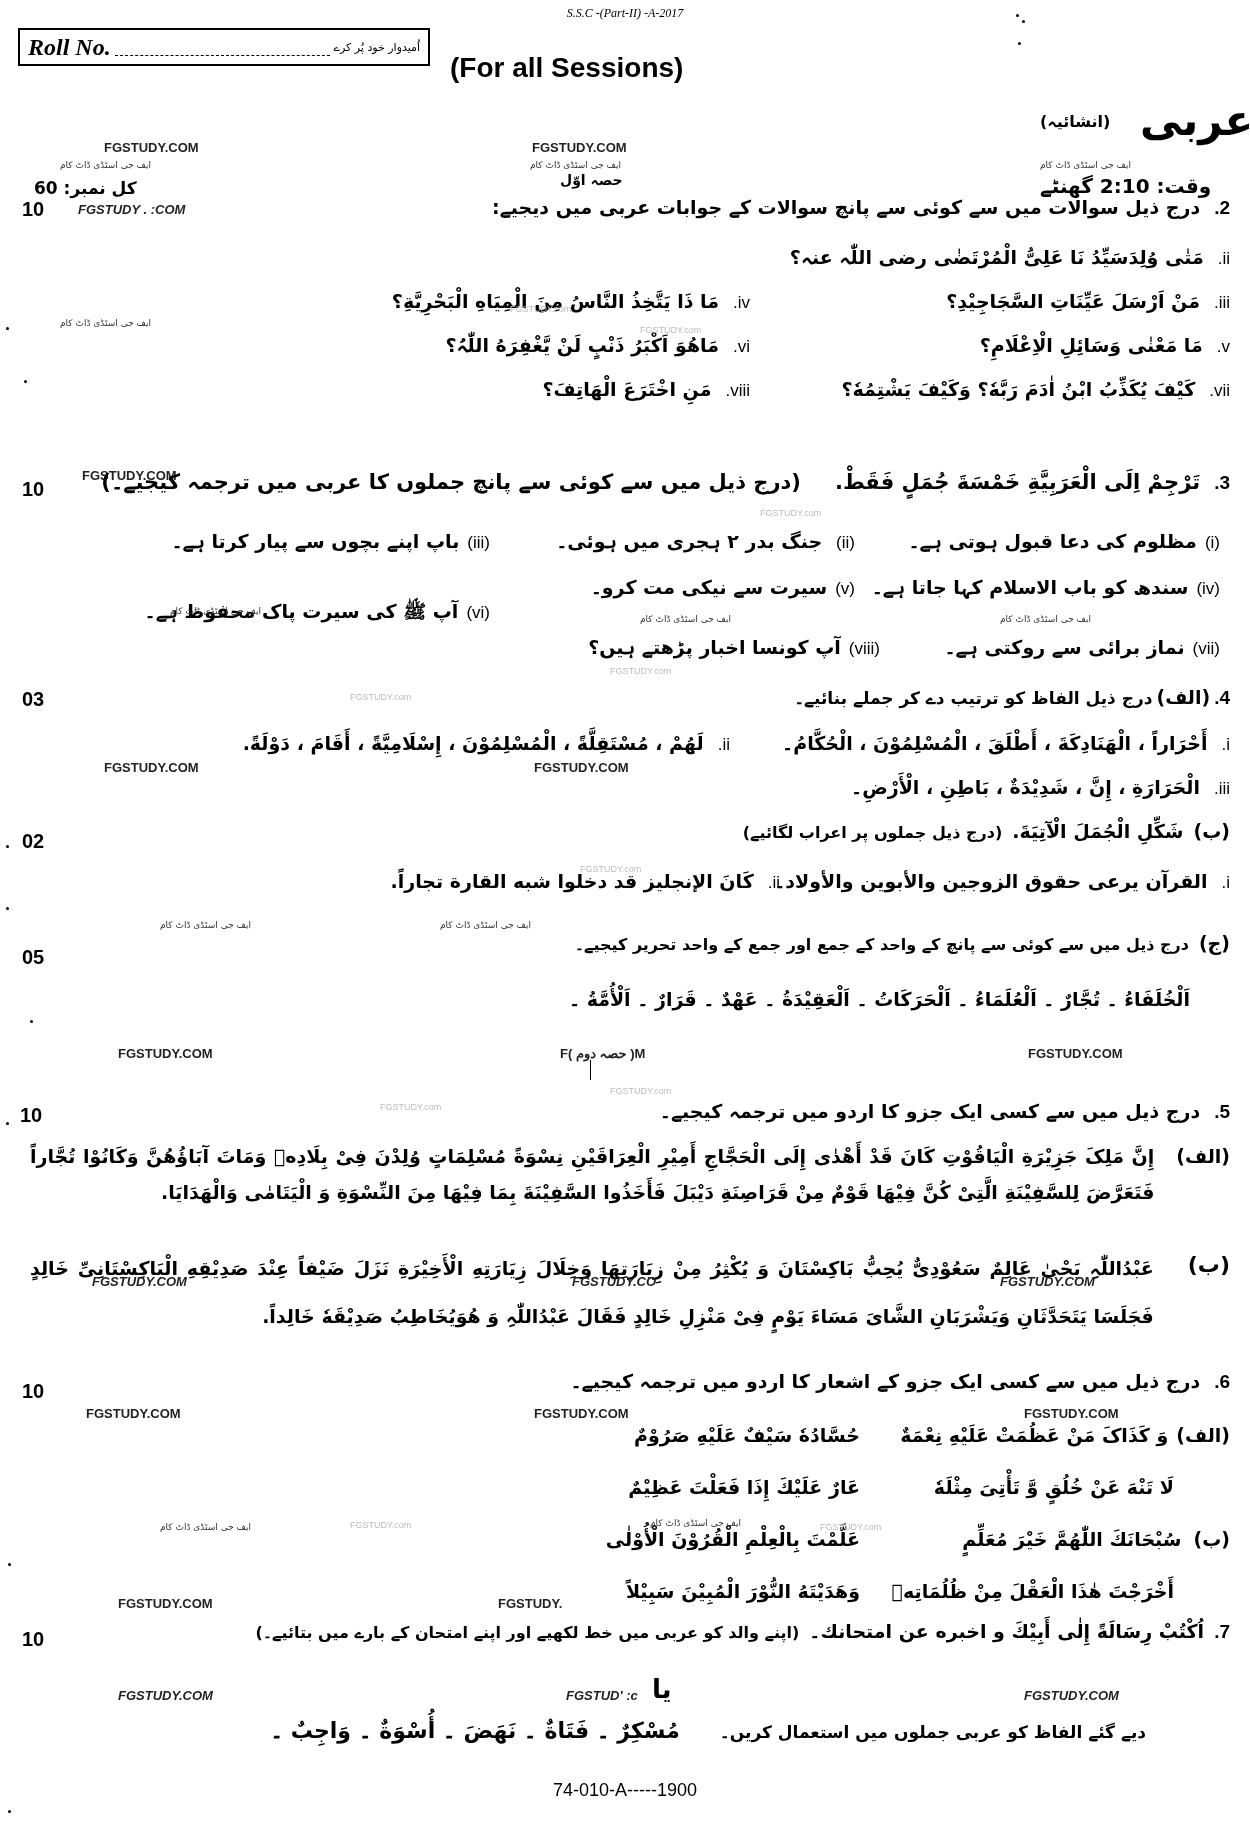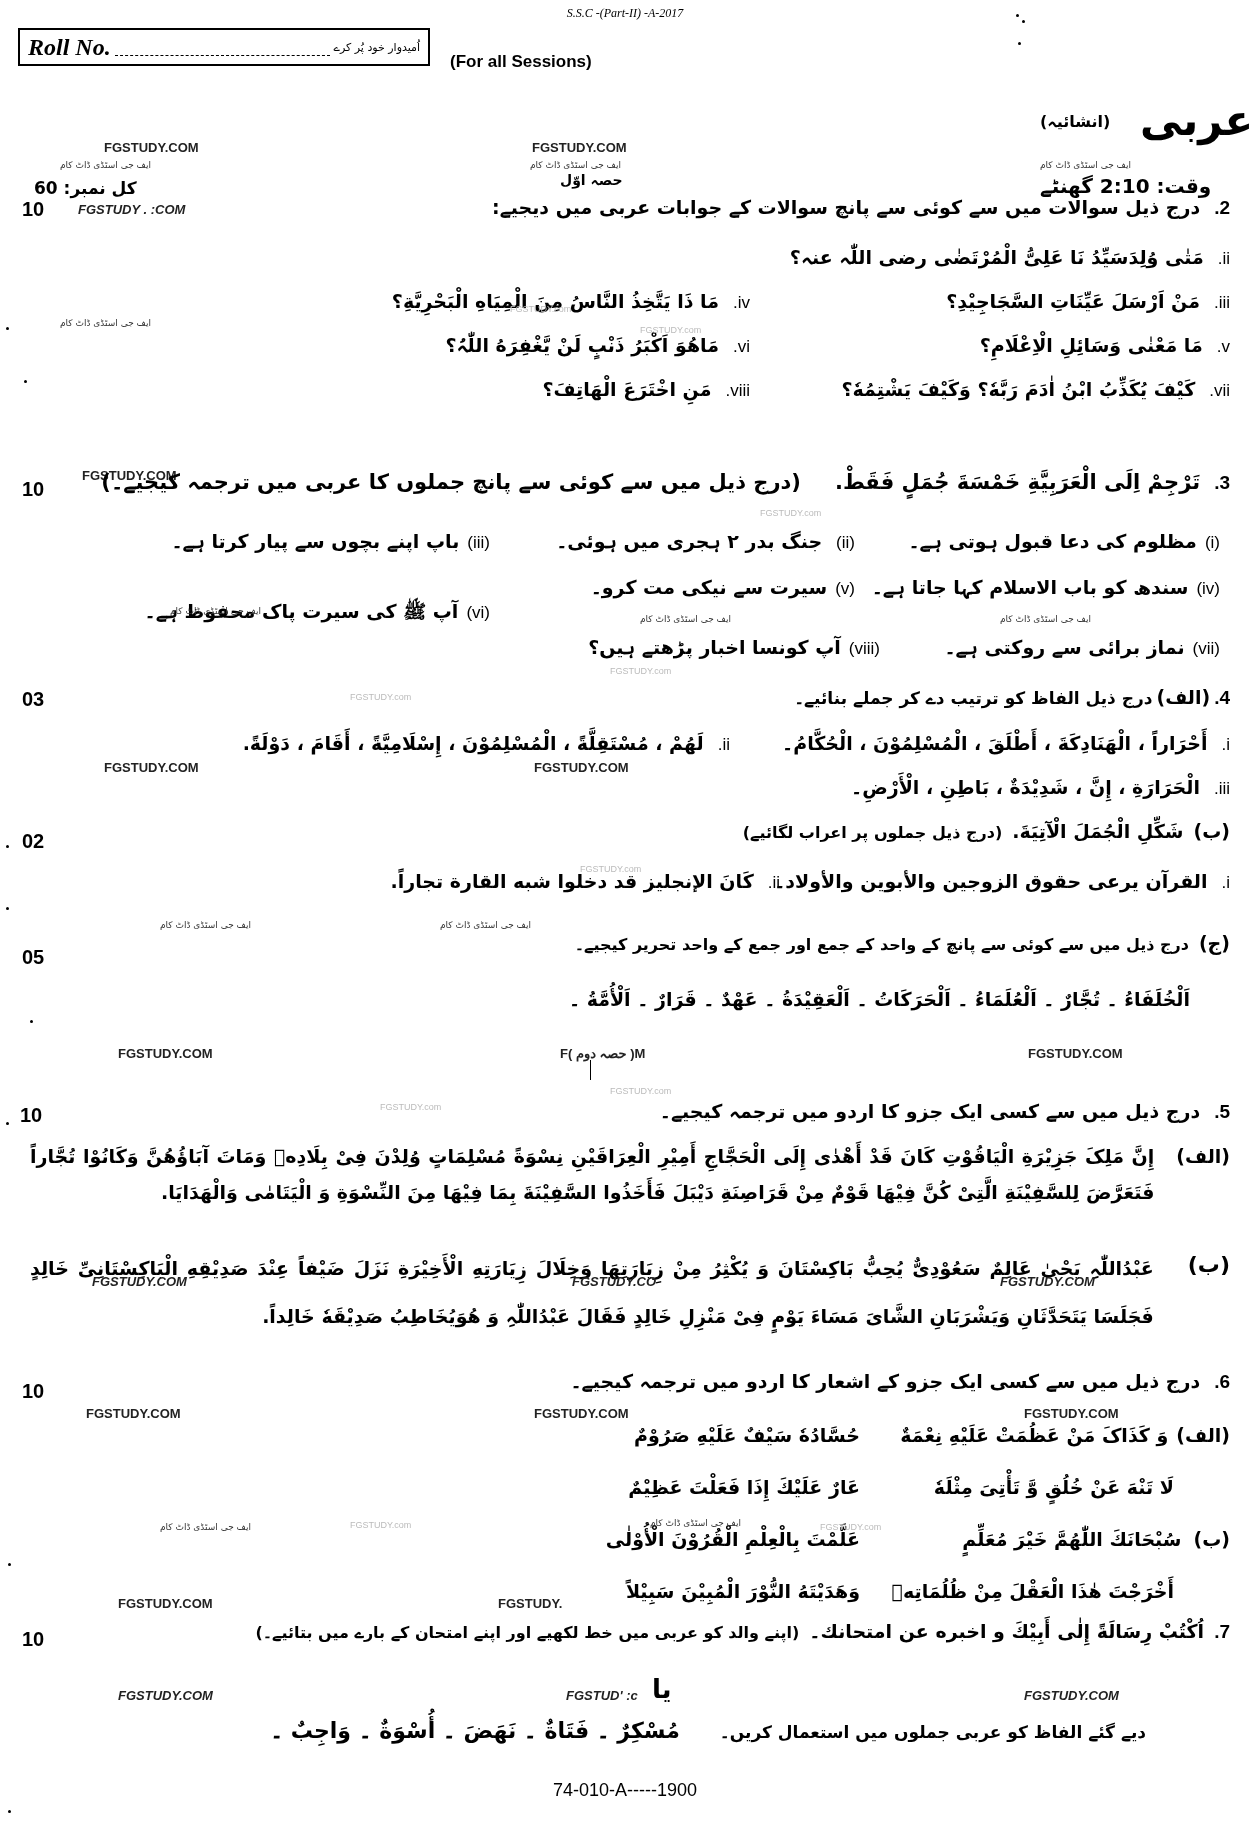--- a/index.html
+++ b/index.html
@@ -11,21 +11,21 @@
   .wm { font-family: "Liberation Sans", sans-serif; font-weight: bold; font-size: 13px; color: #222; }
   .wm-i { font-style: italic; }
   .wm-faint { font-family: "Liberation Sans", sans-serif; font-size: 9px; color: #bbb; }
   .wm-urdu { font-size: 9px; color: #333; }
   .marks { font-family: "Liberation Sans", sans-serif; font-weight: bold; font-size: 20px; }
   .qhead { font-size: 19px; font-weight: bold; }
   .qnum { font-family: "Liberation Sans", sans-serif; font-weight: bold; font-size: 19px; }
   .item { font-size: 19px; font-weight: bold; white-space: nowrap; }
   .roman { font-family: "Liberation Sans", sans-serif; font-weight: normal; font-size: 17px; margin-left: 14px; }
   .header-top { font-family: "Liberation Serif", serif; font-style: italic; font-size: 12px; }
-  .sessions { font-family: "Liberation Sans", sans-serif; font-weight: bold; font-size: 17px; }
+  .sessions { font-family: "Liberation Sans", sans-serif; font-weight: bold; font-size: 28px; }
   .rollbox { border: 2px solid #000; height: 38px; width: 412px; display: flex; align-items: center; padding: 0 8px; }
   .rolllabel { font-family: "Liberation Serif", serif; font-weight: bold; font-style: italic; font-size: 24px; }
   .rollline { flex: 1; border-bottom: 1px dashed #000; height: 18px; margin: 0 4px; }
   .rollurdu { font-size: 11px; direction: rtl; }
   .subject { font-size: 42px; font-weight: bold; }
   .line-row { display: flex; flex-direction: row-reverse; justify-content: space-between; }
   .dot { width: 3px; height: 3px; background: #000; border-radius: 50%; }
   .para { font-size: 19px; font-weight: bold; line-height: 36px; text-align: justify; }
   .verse { font-size: 19px; font-weight: bold; white-space: nowrap; }
 </style>

